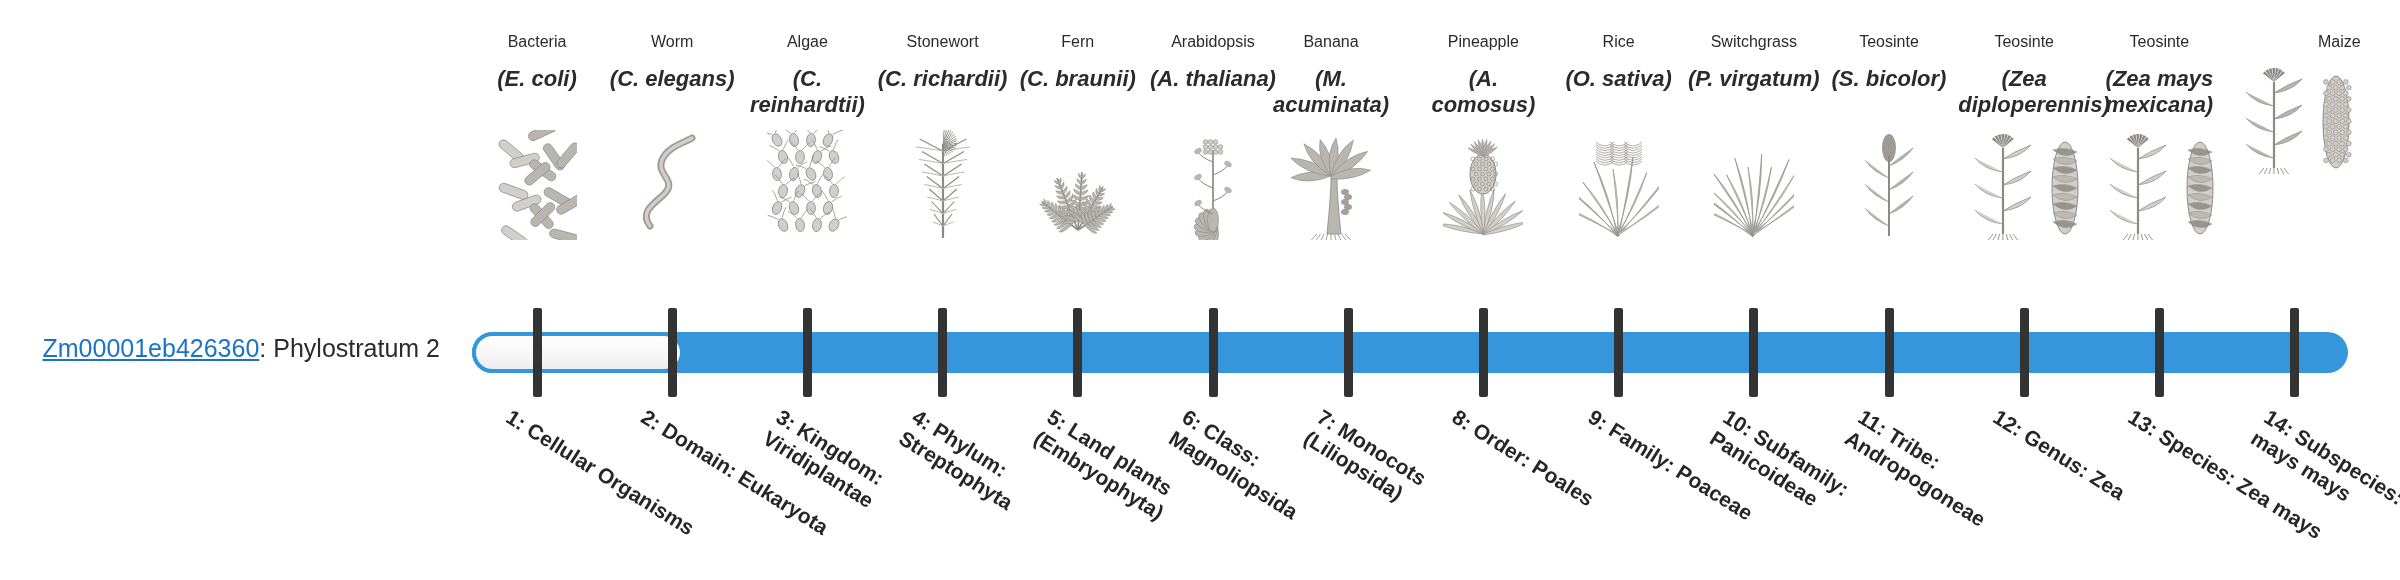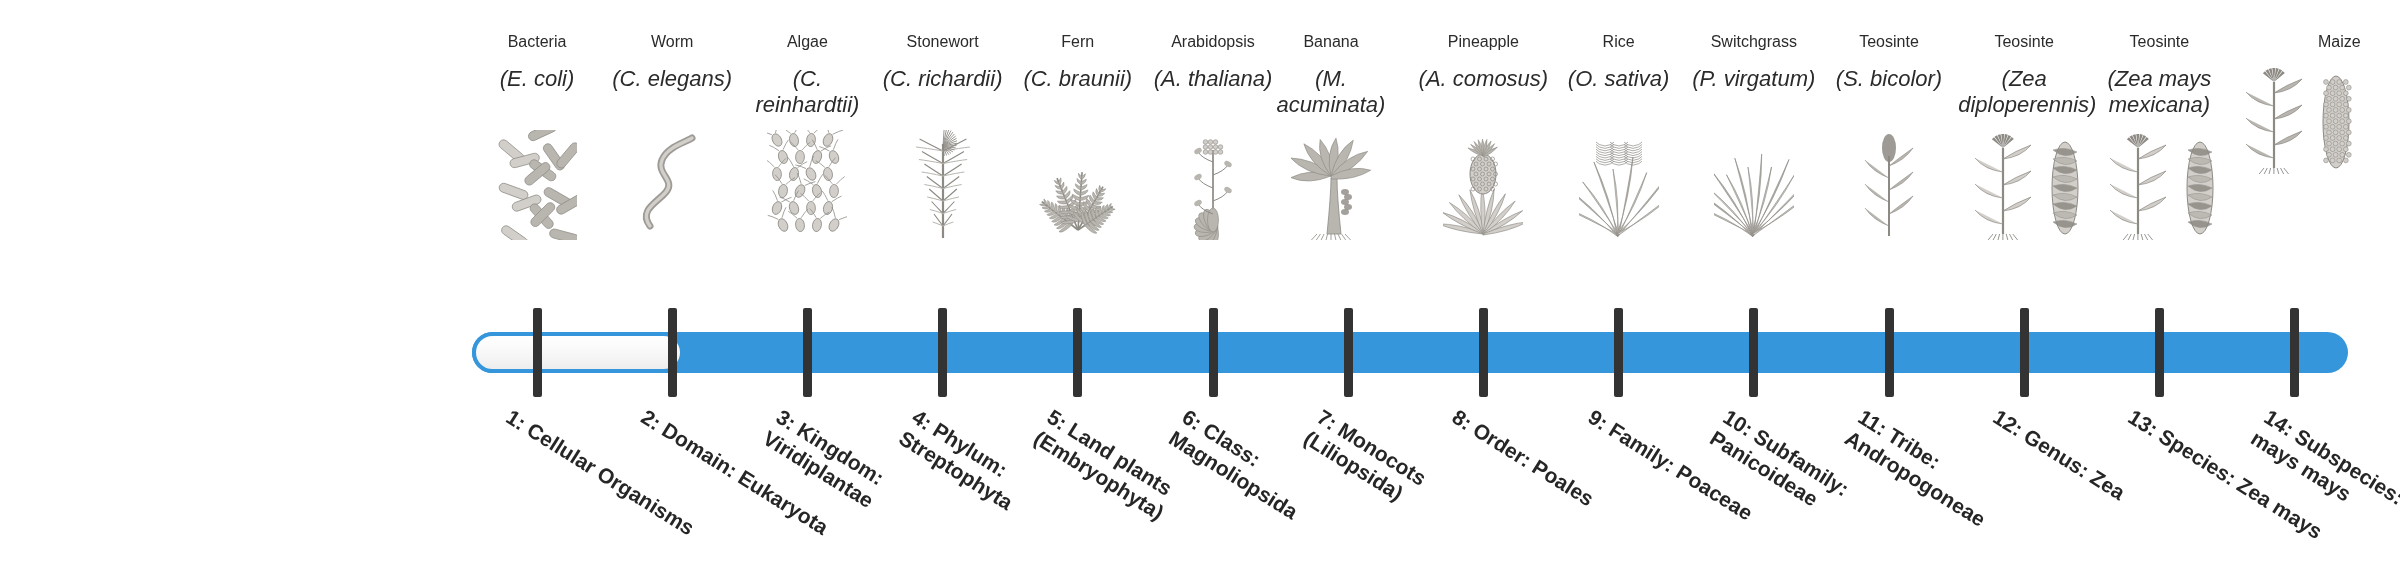--- a/index.html
+++ b/index.html
@@ -58,20 +58,21 @@
     color: #2b2b2b;
     height: 30px;
   }
   .sci-name {
     font-size: 22px;
     line-height: 26px;
     font-style: italic;
     color: #2b2b2b;
     height: 58px;
     margin-top: 8px;
+    font-weight: bold;
   }
   .art {
     height: 110px;
     margin-top: 6px;
     display: flex;
     align-items: flex-end;
     justify-content: center;
     gap: 2px;
   }
   .art svg { display: block; }
@@ -139,20 +140,21 @@
     line-height: 25px;
     color: #262626;
     white-space: normal;
   }
 </style>
 </head>
 <body>
 
 <div id="stage">
 
+  <div id="gene-label"><span class="gene-id" style="color: rgb(26, 115, 199);">Zm00001eb426360</span><span>: </span><span>Phylostratum 2</span></div>
 
   <div id="columns">
       <div class="col" style="left: 65px;">
         <div class="common-name">Bacteria</div>
         <div class="sci-name">(E. coli)</div>
         <div class="art">
           <svg width="80" height="110" viewBox="0 0 80 110">
             <g>
               <g transform="translate(6,8) rotate(40)">
                 <rect x="0" y="0" width="30" height="9" rx="4.5" fill="#d2cfca" stroke="#8d8a84" stroke-width="0.7"></rect>

